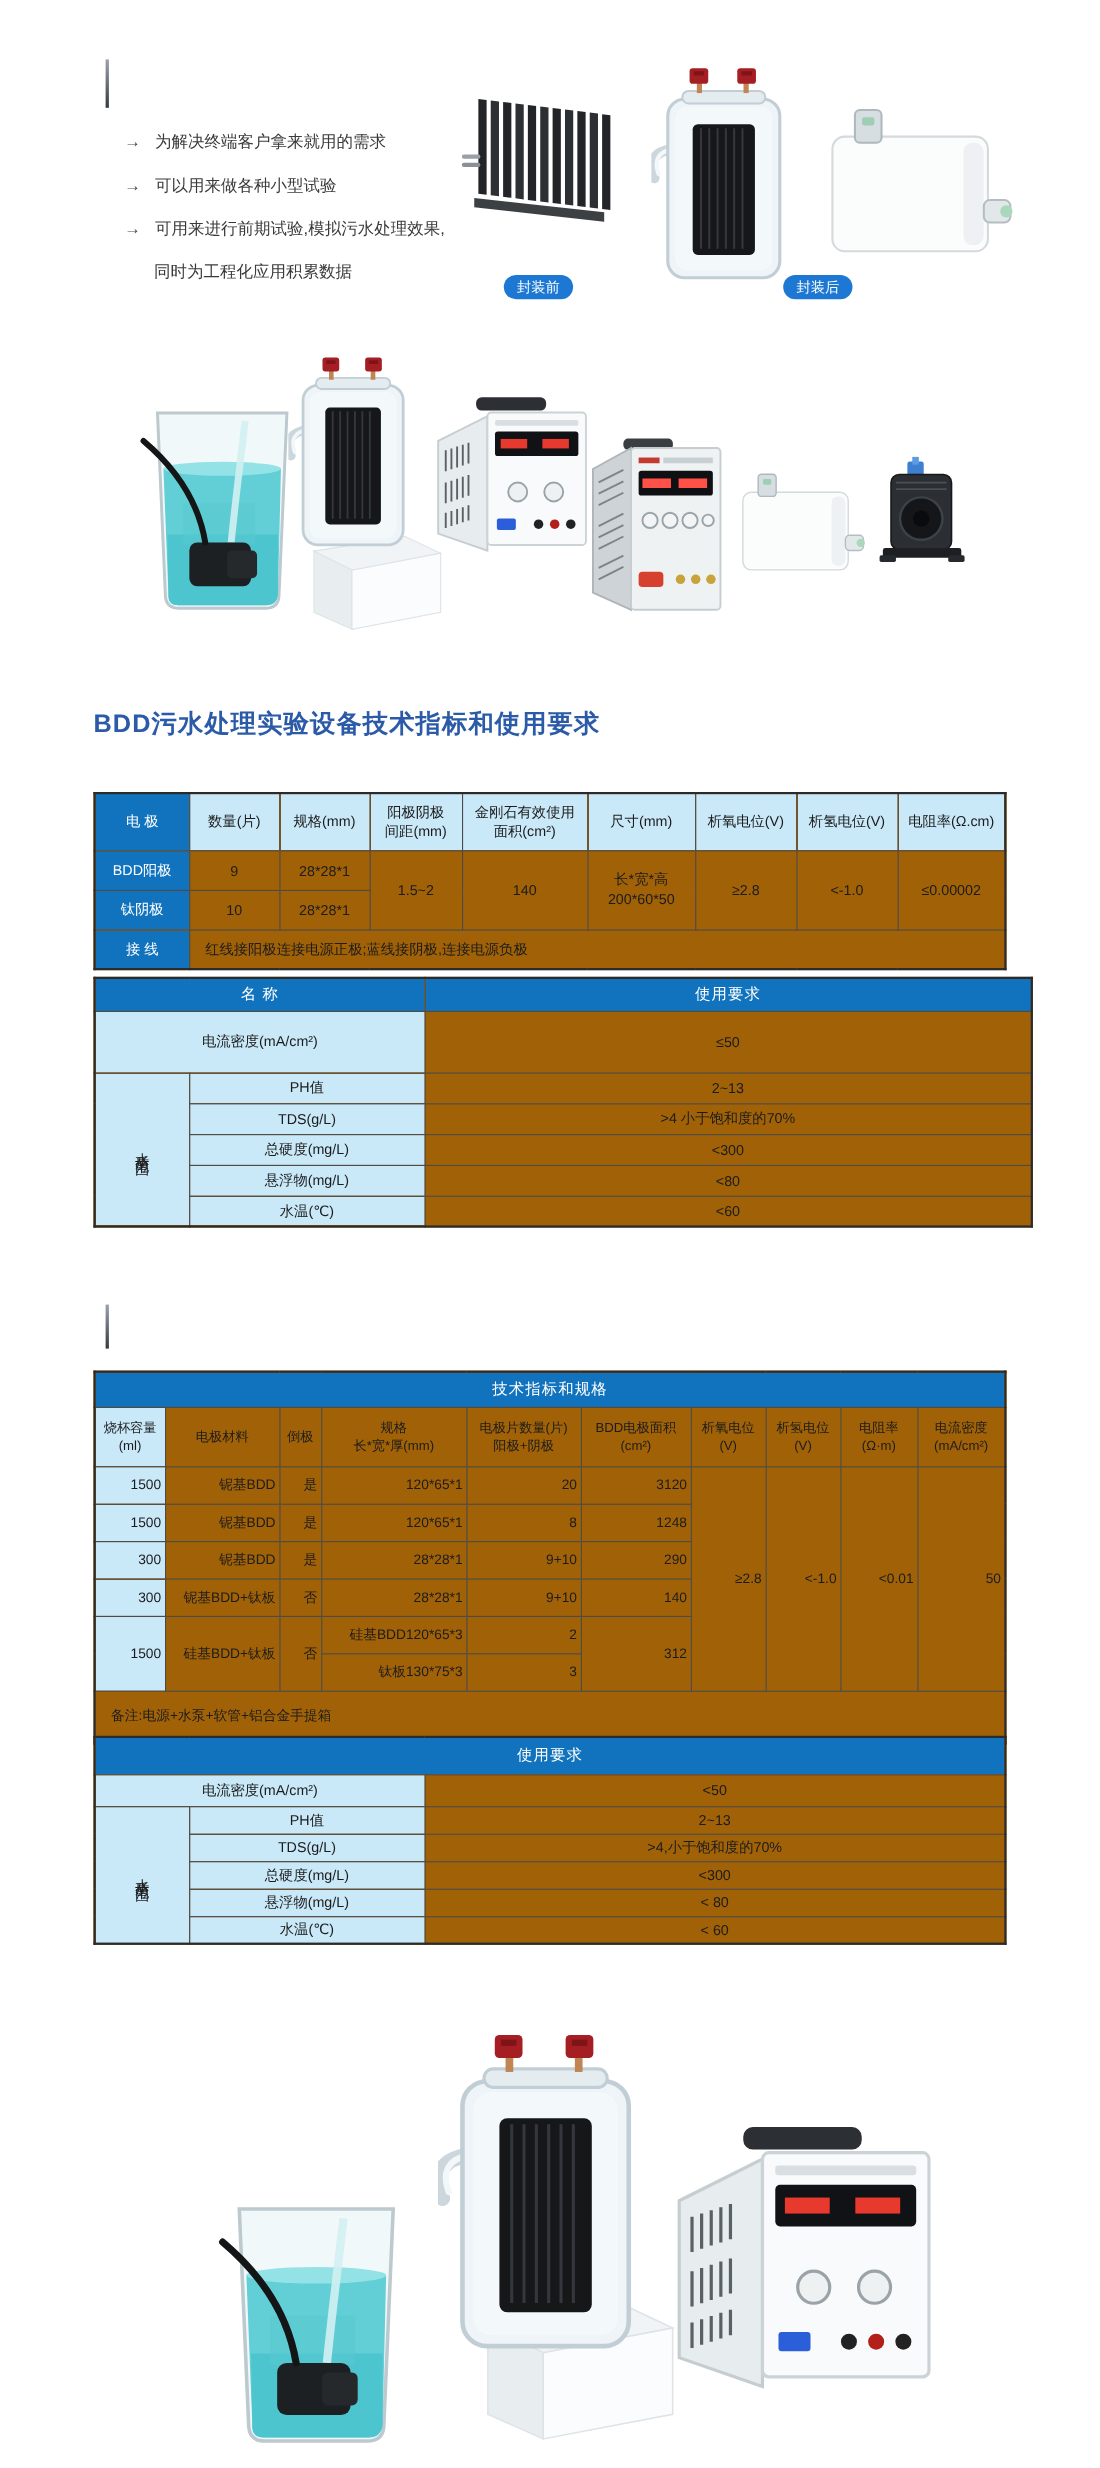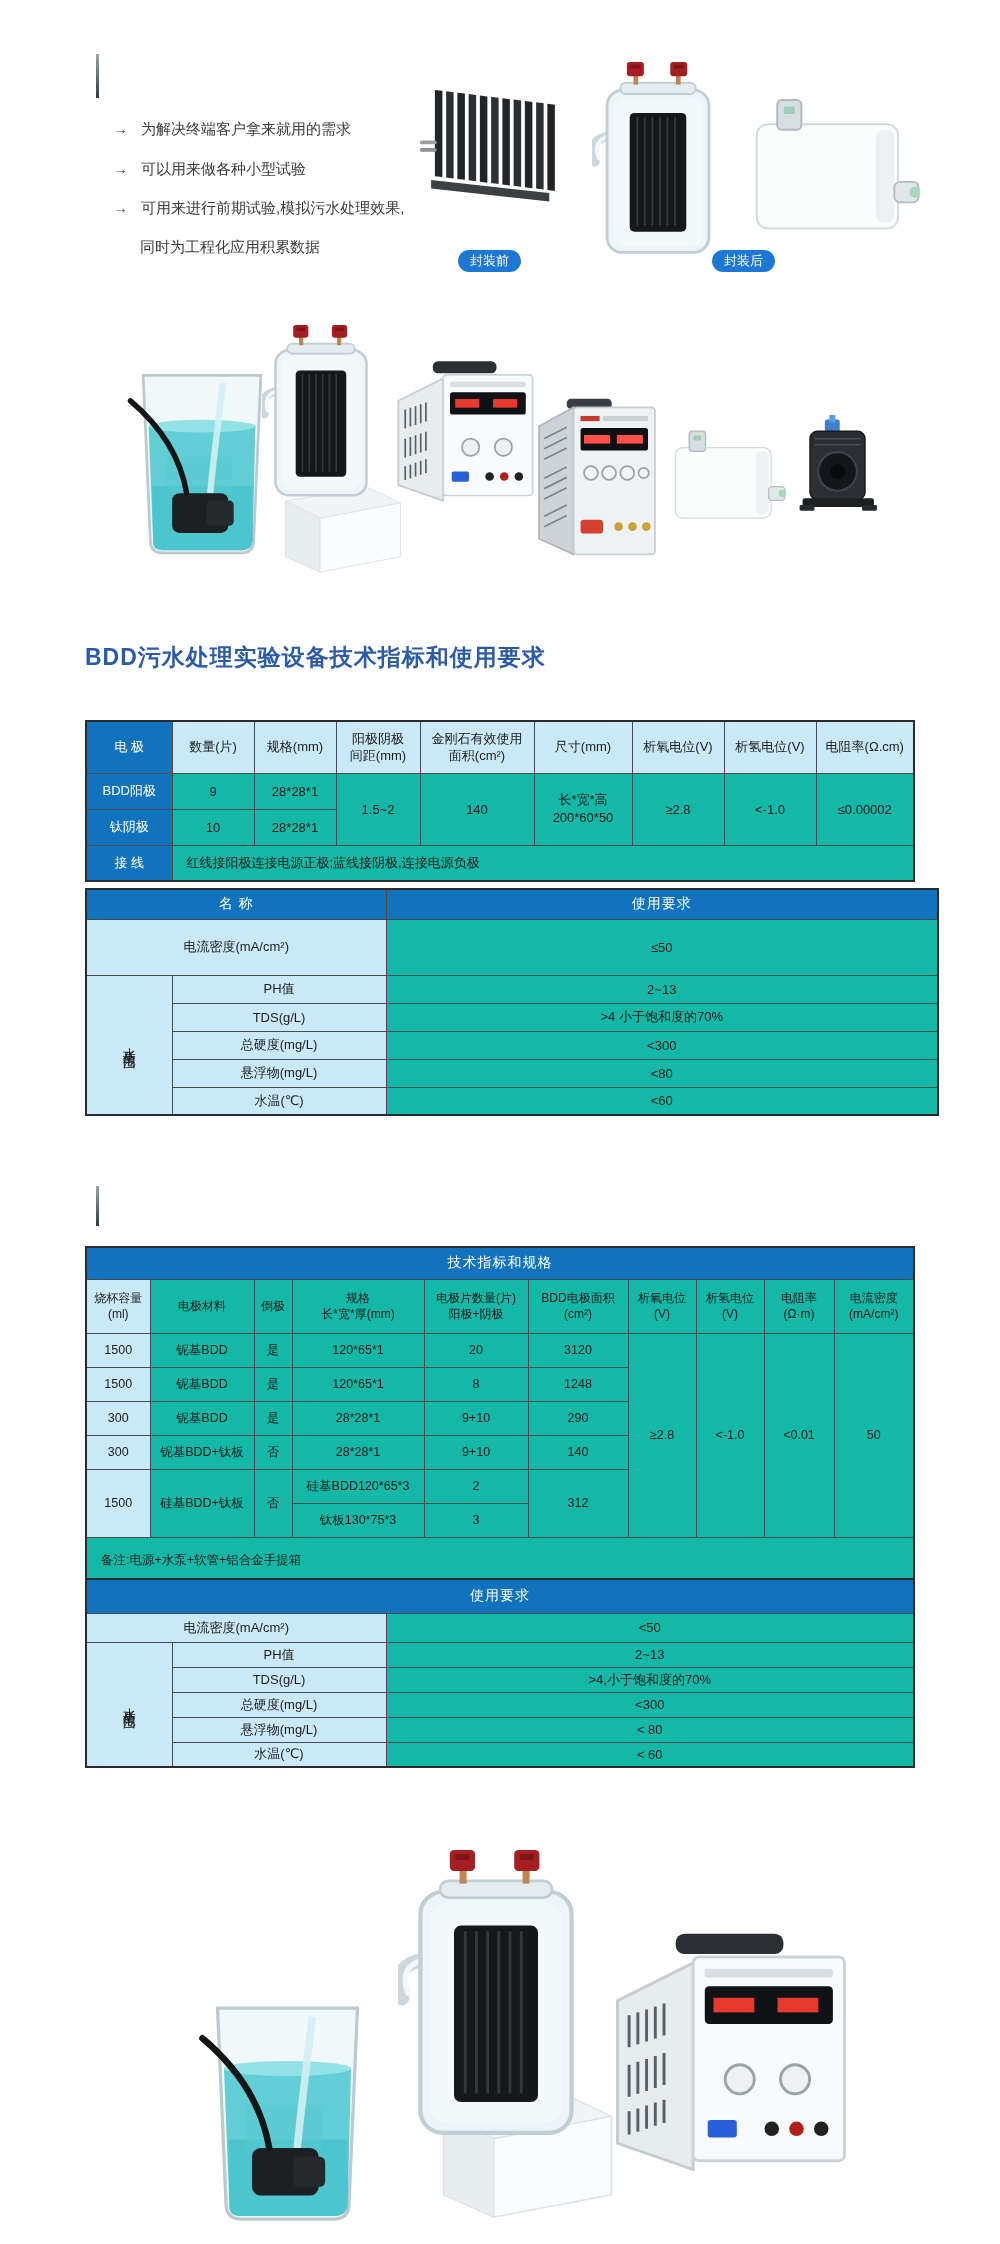--- a/index.html
+++ b/index.html
@@ -18,31 +18,31 @@
   .t1size{ font-size:33px; }
   .t2size{ font-size:23px; }
   .t3size{ font-size:30px; }
 
   .bullet{ position:absolute; font-size:15px; color:#3a3a3a; white-space:nowrap; }
   .bullet .arrow{ display:inline-block; margin-right:13px; color:#4a4a4a; }
 
   .badge{ position:absolute; height:22px; line-height:22px; padding:0 12px; border-radius:11px;
           background:var(--badge); color:#fff; font-size:13px; white-space:nowrap; }
 
-  table.t{ position:absolute; border-collapse:collapse; table-layout:fixed; background:#14b8a6;
+  table.t{ position:absolute; border-collapse:collapse; table-layout:fixed; background:#a16207;
            border:2px solid #2b2b2b; }
   .t th,.t td{ border:1px solid #4b4b4b; text-align:center; vertical-align:middle;
                font-size:13px; font-weight:normal; color:#1c1c1c; padding:2px 3px; overflow:hidden; }
   .t .stub{ background:var(--hdr); color:#ffffff; }
   .t .lt{ background:var(--lt); }
   .t .caprow th{ background:var(--hdr); color:#fff; font-size:14px; letter-spacing:1px; }
   .pre{ white-space:pre-line; line-height:1.35; }
   .tleft{ text-align:left !important; padding-left:14px !important; }
   .small th{ font-size:12px; }
-  .small td{ font-size:12.5px; }
+  .small td{ font-size:12.5px;text-align:right; }
   .vtext{ writing-mode:vertical-lr; text-orientation:upright; letter-spacing:3px; line-height:1;
           display:inline-block; }
   svg.photo{ position:absolute; }
 </style>
 </head>
 <body>
 
 <svg width="0" height="0" style="position:absolute" aria-hidden="true">
   <defs>
     <symbol id="sym-stack" viewBox="0 0 160 130">

